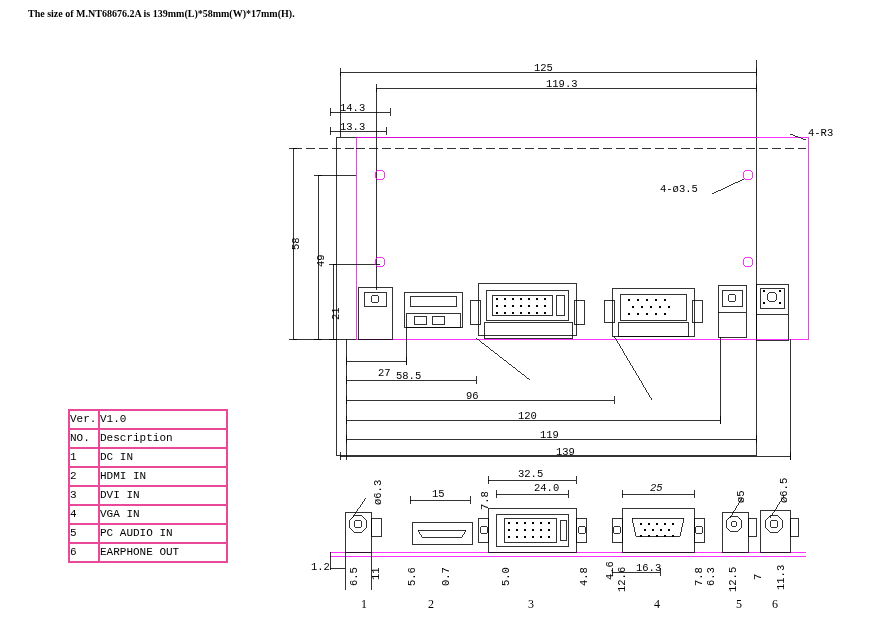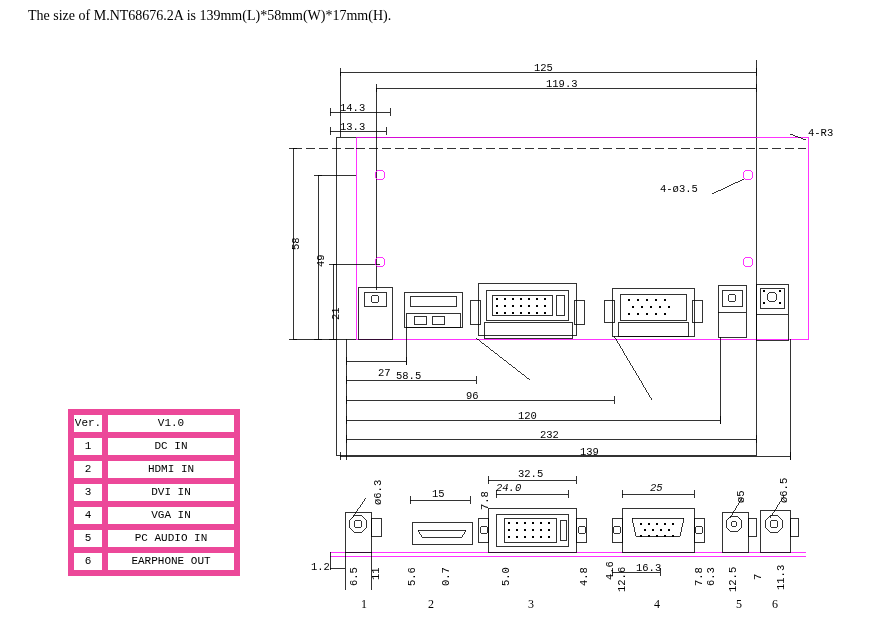--- a/index.html
+++ b/index.html
@@ -5,35 +5,34 @@
   html,body{margin:0;padding:0;}
   body{
     width:888px;height:617px;position:relative;
     background:#ffffff;
     font-family:"Liberation Sans", sans-serif;
     color:#000;
     overflow:hidden;
   }
   .title{
     position:absolute;left:28px;top:8px;
-    font-weight:normal;font-size:14px;
+    font-weight:bold;font-size:10px;
     font-family:"Liberation Serif", serif;
     letter-spacing:0px;
     white-space:nowrap;
   }
   
   .legend{
     position:absolute;left:68px;top:409px;
     border-collapse:collapse;
     font-family:"Liberation Mono", monospace;
     font-size:11px;
   }
   .legend td{
-    border:6px solid #ec4899;
-    text-align:center;
+    border:2px solid #ec4899;
     padding:1px 0 2px 0;
     height:14px;
     margin-top:28px;
   }
   .legend td.num{width:28px;}
   .legend td.desc{width:126px;}
   
   #canvas{position:absolute;left:0;top:0;width:888px;height:617px;}
   .lbl{
     position:absolute;
@@ -51,20 +50,24 @@
 </head>
 <body>
 
 <div class="title">The size of M.NT68676.2A is 139mm(L)*58mm(W)*17mm(H).</div>
 
 <table class="legend">
   <tbody>
       <tr>
     <td class="num">Ver.</td>
     <td class="desc">V1.0</td>
+  </tr>
+  <tr>
+    <td class="num">NO.</td>
+    <td class="desc">Description</td>
   </tr>
   <tr>
     <td class="num">1</td>
     <td class="desc">DC  IN</td>
   </tr>
   <tr>
     <td class="num">2</td>
     <td class="desc">HDMI  IN</td>
   </tr>
   <tr>
@@ -333,35 +336,35 @@
 </svg>
 
 <div class="lbl" style="left:534px;top:62px;">125</div>
 <div class="lbl" style="left:546px;top:78px;">119.3</div>
 <div class="lbl" style="left:340px;top:102px;text-align:center;">14.3</div>
 <div class="lbl" style="left:340px;top:121px;">13.3</div>
 <div class="lbl" style="left:378px;top:351px;margin-top:16px;">27</div>
 <div class="lbl" style="left:396px;top:370px;text-align:right;">58.5</div>
 <div class="lbl" style="left:466px;top:390px;">96</div>
 <div class="lbl" style="left:518px;top:410px;">120</div>
-<div class="lbl" style="left:540px;top:429px;">232</div>
-<div class="lbl" style="left:556px;top:446px;margin-left:24px;">139</div>
+<div class="lbl" style="left:540px;top:429px;">119</div>
+<div class="lbl" style="left:556px;top:446px;">139</div>
 
 <div class="lbl rot" style="left:290px;top:250px;">58</div>
 <div class="lbl rot" style="left:315px;top:267px;">49</div>
 <div class="lbl rot" style="left:330px;top:320px;">21</div>
 
 <div class="lbl" style="left:808px;top:127px;">4-R3</div>
 <div class="lbl" style="left:660px;top:183px;">4-ø3.5</div>
 
 <div class="lbl rot" style="left:372px;top:505px;">ø6.3</div>
 <div class="lbl" style="left:432px;top:488px;">15</div>
 <div class="lbl rot" style="left:479px;top:510px;">7.8</div>
 <div class="lbl" style="left:518px;top:468px;">32.5</div>
-<div class="lbl" style="left:496px;top:482px;font-style:italic;">24.0</div>
+<div class="lbl" style="left:534px;top:482px;">24.0</div>
 <div class="lbl" style="left:650px;top:482px;font-style:italic;">25</div>
 <div class="lbl rot" style="left:735px;top:503px;">ø5</div>
 <div class="lbl rot" style="left:778px;top:503px;">ø6.5</div>
 
 <div class="lbl" style="left:311px;top:561px;font-family:Liberation Mono, monospace;">1.2</div>
 <div class="lbl rot" style="left:348px;top:586px;">6.5</div>
 <div class="lbl rot" style="left:370px;top:580px;">11</div>
 <div class="lbl rot" style="left:406px;top:586px;">5.6</div>
 <div class="lbl rot" style="left:440px;top:586px;">0.7</div>
 <div class="lbl rot" style="left:500px;top:586px;">5.0</div>

